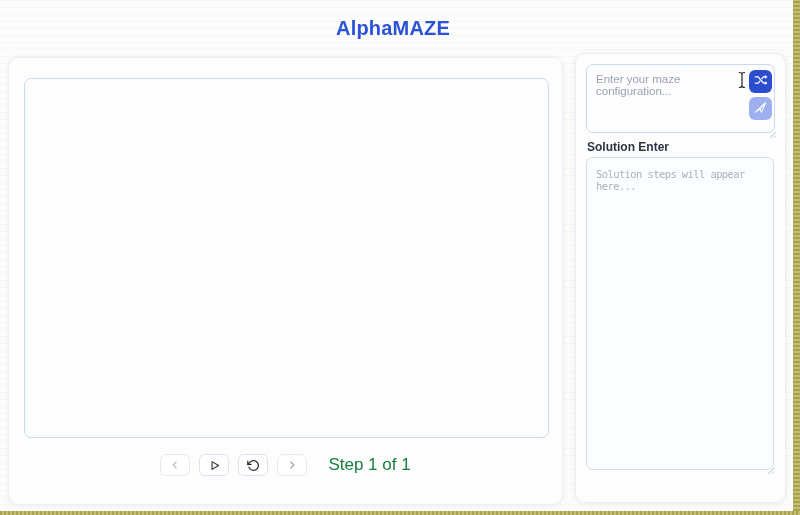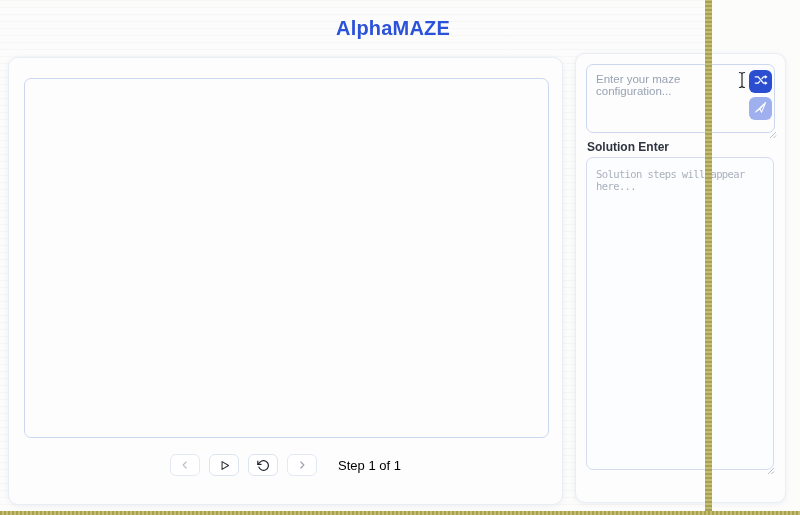--- a/index.html
+++ b/index.html
@@ -2,21 +2,21 @@
 <html><head>
 <meta charset="utf-8">
 <style>
   * { box-sizing: border-box; margin: 0; padding: 0; }
   html,body { width:800px; height:515px; overflow:hidden; }
   body {
     font-family: "Liberation Sans", sans-serif;
     background:#fcfcfb;
   }
   .stage {
-    position:relative; width:712px; height:515px;
+    position:relative; width:800px; height:515px;
     background:
       repeating-linear-gradient(to bottom, rgba(236,236,230,0.35) 0 1px, rgba(255,255,255,0) 1px 7px),
       #fcfcfc;
   }
   
   .edge-strip-right {
     position:absolute; right:0; top:0; width:7px; height:515px;
     background: repeating-linear-gradient(0deg, #a8a24e 0 2px, #c4be74 2px 4px);
   }
   .edge-strip-bottom {
@@ -53,21 +53,21 @@
   }
   .ctl-btn {
     width:30px; height:22px;
     display:flex; align-items:center; justify-content:center;
     background:#ffffff;
     border:1px solid #dde4f1; border-radius:6px;
     cursor:pointer; padding:0;
   }
   .ctl-btn.disabled { border-color:#e4e9f4; }
   .ctl-btn svg { display:block; }
-  .step-text { margin-left:12px; font-size:13px; color:#000000; }
+  .step-text { margin-left:12px; font-size:17px; color:#15803d; }
 
   .config-textarea {
     position:absolute; left:10px; top:10px; width:189px; height:69px;
     border:1px solid #ccd8f0; border-radius:7px;
     background:#fdfdfe;
     resize:none; outline:none;
     font-family:"Liberation Sans", sans-serif;
     font-size:11.5px; color:#333;
     padding:8px 34px 8px 9px;
   }

